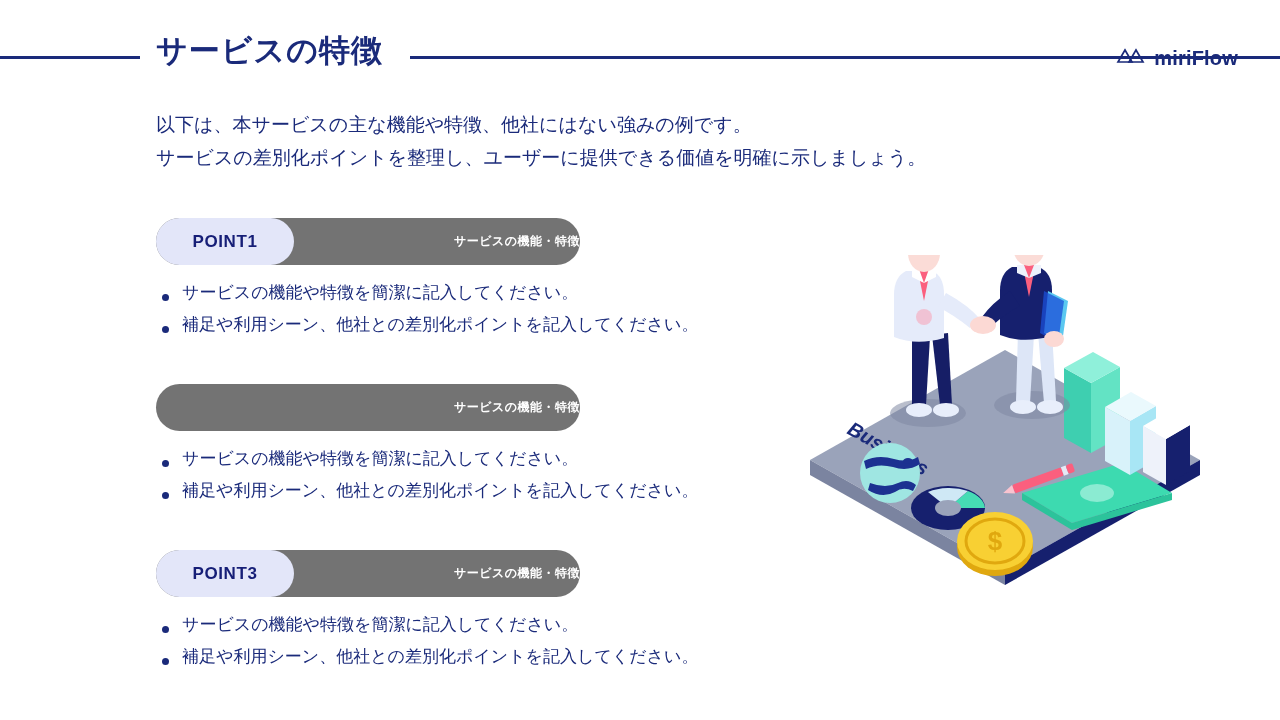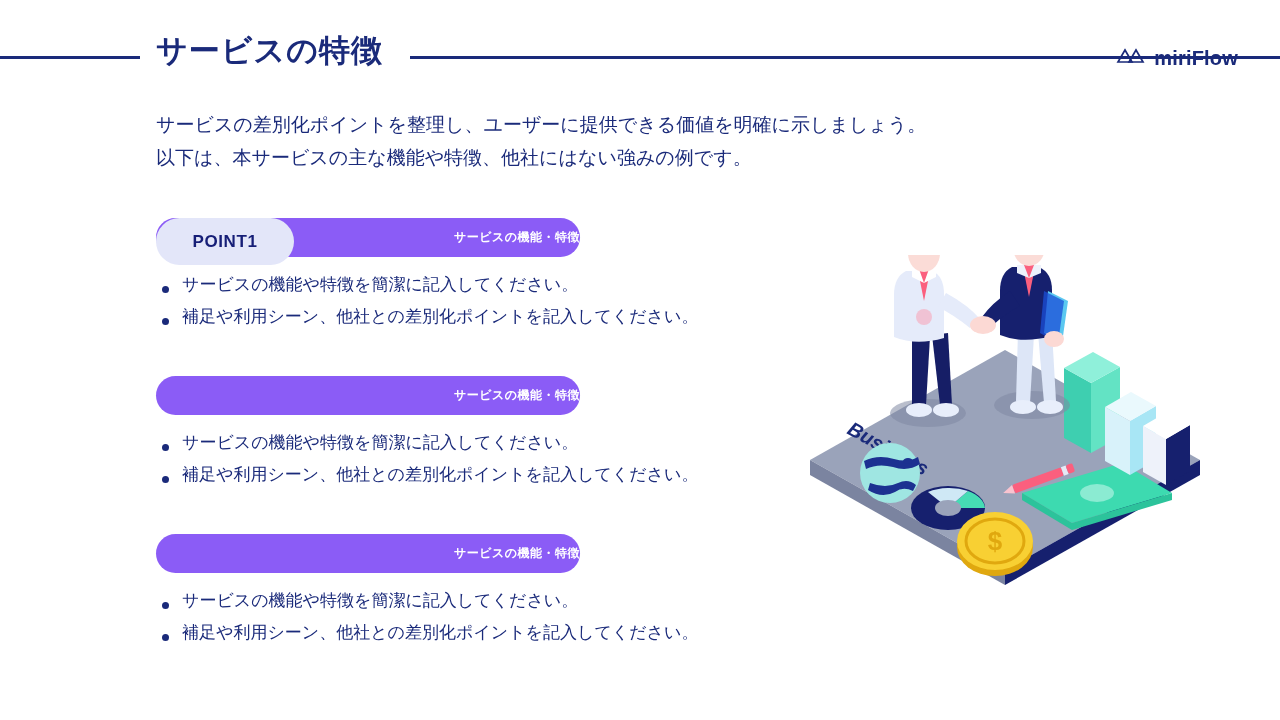--- a/index.html
+++ b/index.html
@@ -79,22 +79,22 @@
     width: 640px;
   }
   .point-block { position: relative; }
   .point-block.b1 { margin-top: 0; }
   .point-block.b2 { margin-top: 46px; }
   .point-block.b3 { margin-top: 46px; }
 
   .badge {
     position: relative;
     width: 424px;
-    height: 39px;
-    background: #8b5cf6;
+    height: 47px;
+    background: #737373;
     border-radius: 24px;
     display: flex;
     align-items: center;
   }
   .badge-pill {
     position: absolute;
     left: 0; top: 0;
     width: 138px;
     height: 47px;
     background: #e3e6f9;
@@ -164,22 +164,22 @@
       <svg width="30" height="17" viewBox="0 0 30 17">
         <path d="M2 15 L9 3 L16 15 Z" fill="none" stroke="#1a2a7a" stroke-width="1.7"></path>
         <path d="M13 15 L20 3 L27 15 Z" fill="none" stroke="#1a2a7a" stroke-width="1.7"></path>
       </svg>
     </span>
     <span class="logo-text">miriFlow</span>
   </div>
 </div>
 
 <div class="desc">
+  <div class="desc-line">以下は、本サービスの主な機能や特徴、他社にはない強みの例です。</div>
   <div class="desc-line">サービスの差別化ポイントを整理し、ユーザーに提供できる価値を明確に示しましょう。</div>
-  <div class="desc-line">以下は、本サービスの主な機能や特徴、他社にはない強みの例です。</div>
 </div>
 
 <div class="points">
 
   <div class="point-block b1">
     <div class="badge">
       <div class="badge-pill">
         <span class="badge-pill-label">POINT1</span>
       </div>
       <div class="badge-title">サービスの機能・特徴</div>
@@ -207,20 +207,23 @@
       </div>
       <div class="bullet">
         <span class="bullet-dot"></span>
         <span class="bullet-text">補足や利用シーン、他社との差別化ポイントを記入してください。</span>
       </div>
     </div>
   </div>
 
   <div class="point-block b3">
     <div class="badge">
+      <div class="badge-pill">
+        <span class="badge-pill-label">POINT3</span>
+      </div>
       <div class="badge-title">サービスの機能・特徴</div>
     </div>
     <div class="bullets">
       <div class="bullet">
         <span class="bullet-dot"></span>
         <span class="bullet-text">サービスの機能や特徴を簡潔に記入してください。</span>
       </div>
       <div class="bullet">
         <span class="bullet-dot"></span>
         <span class="bullet-text">補足や利用シーン、他社との差別化ポイントを記入してください。</span>

